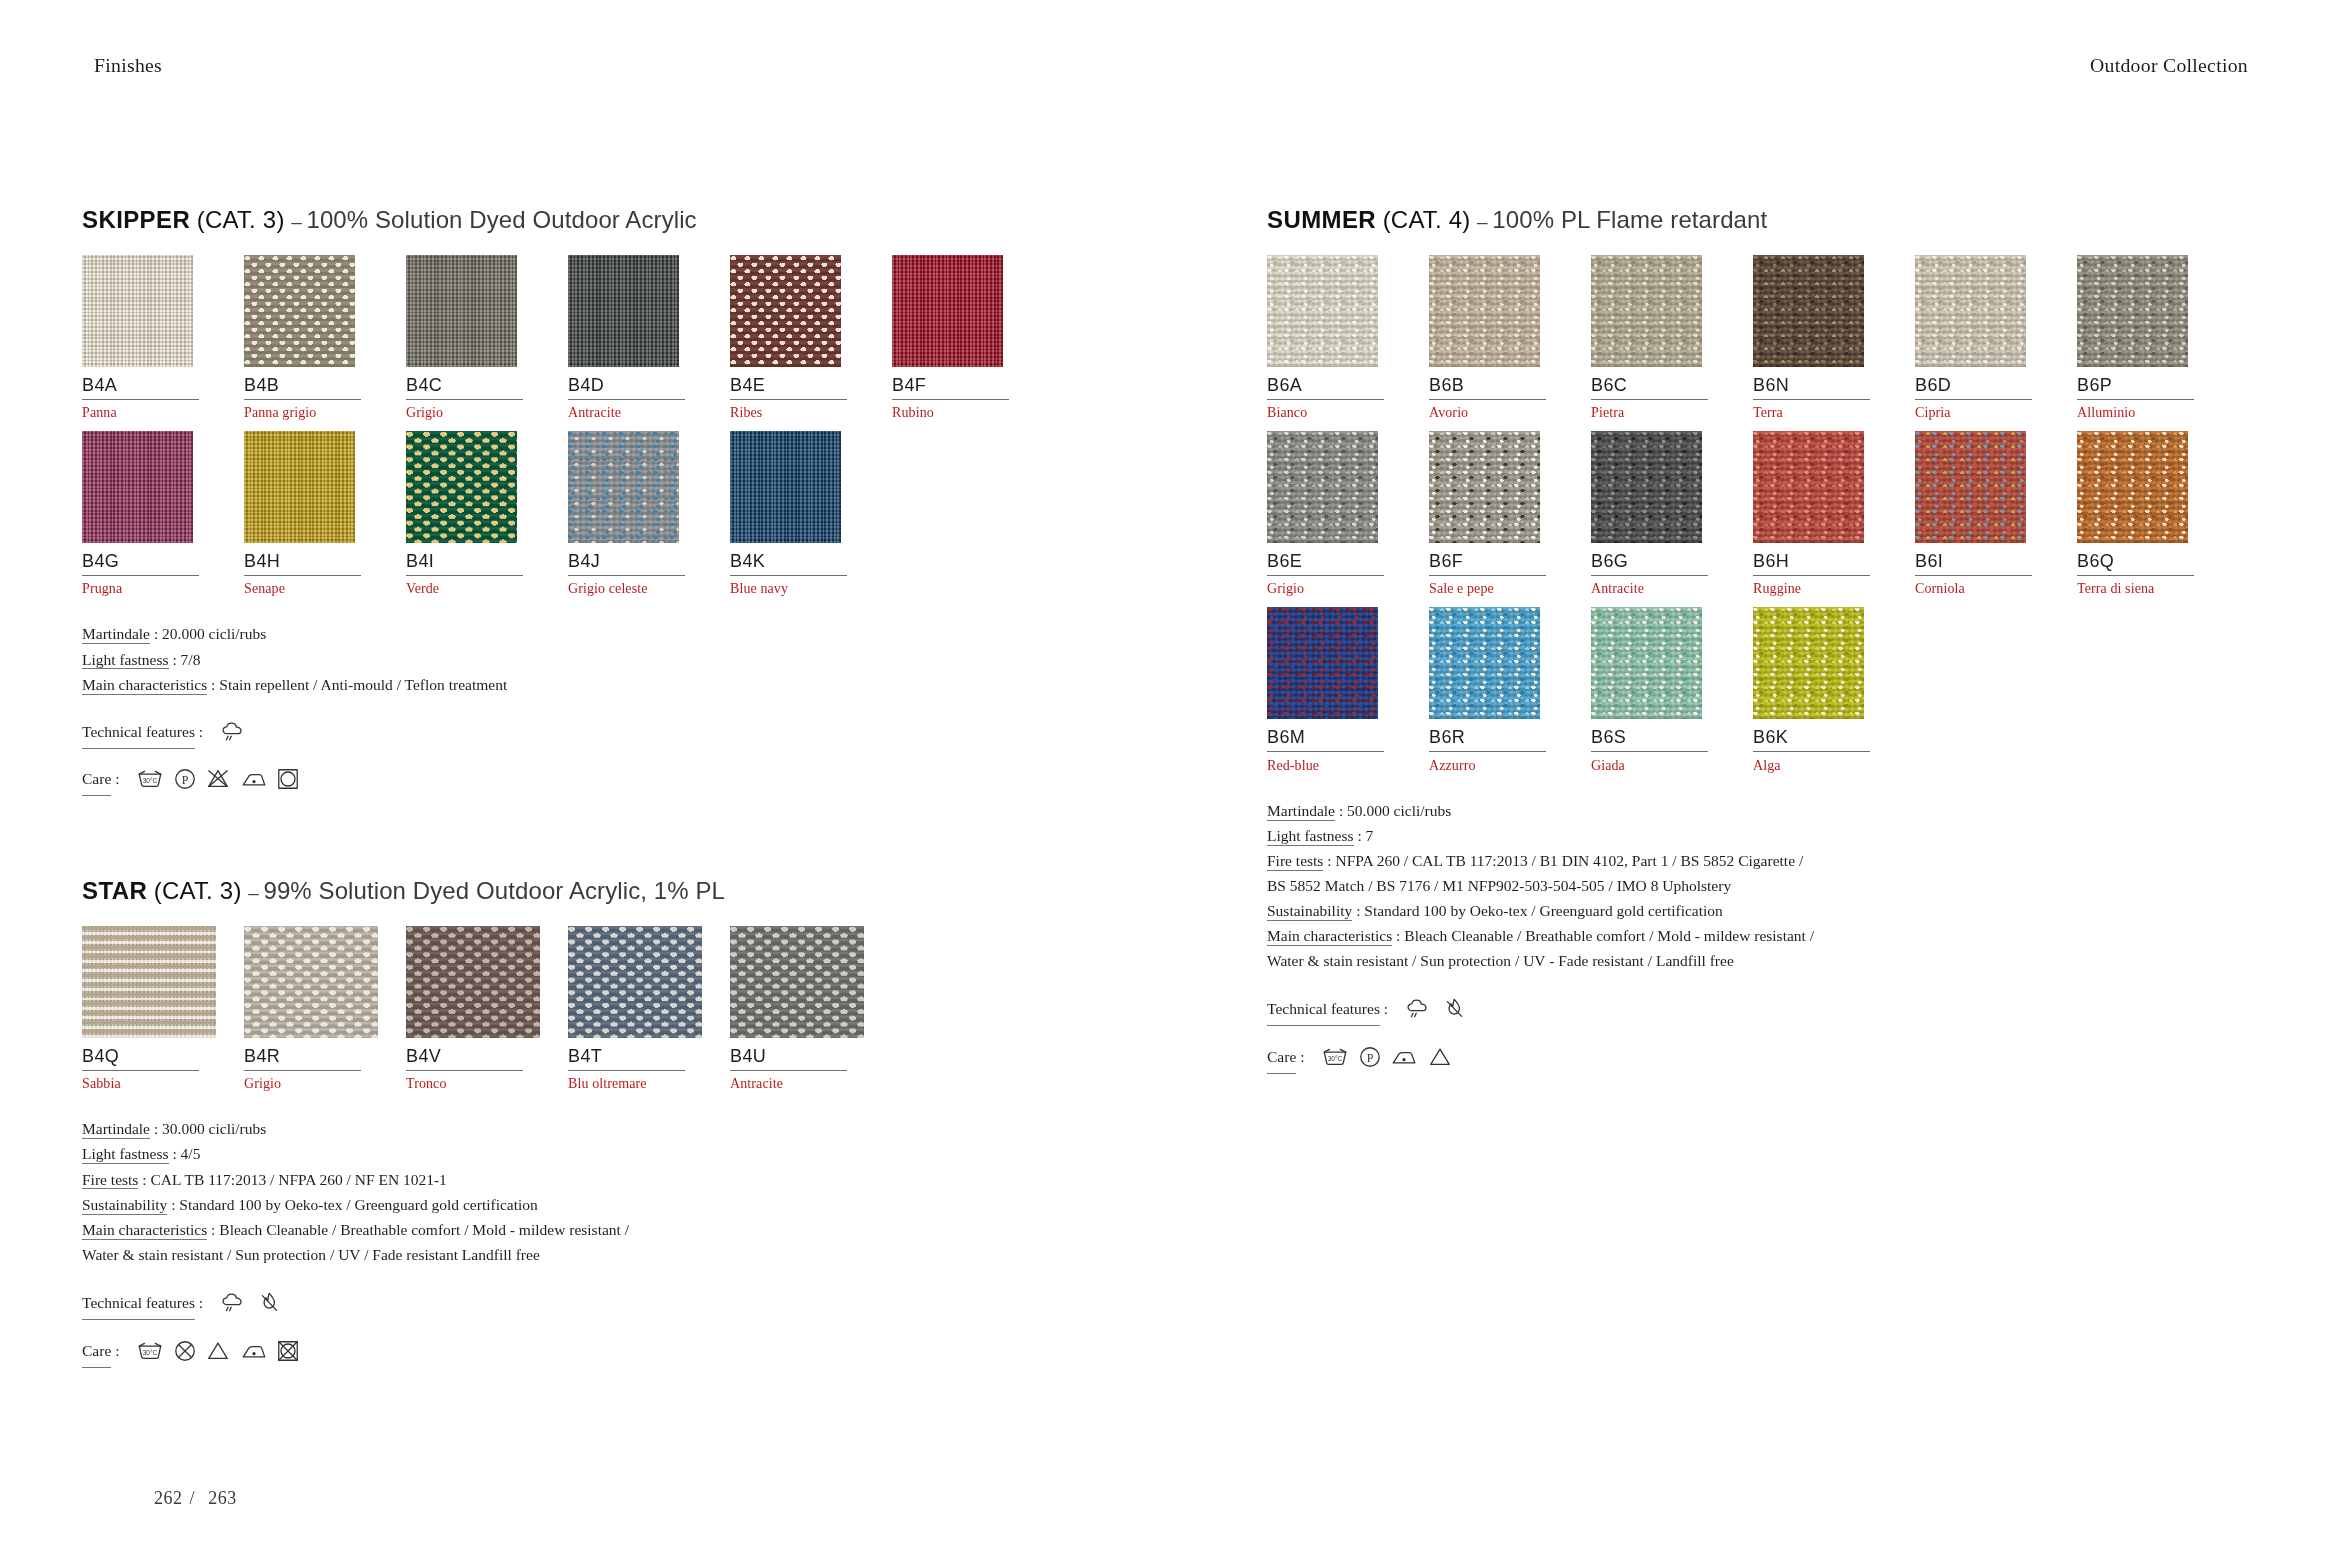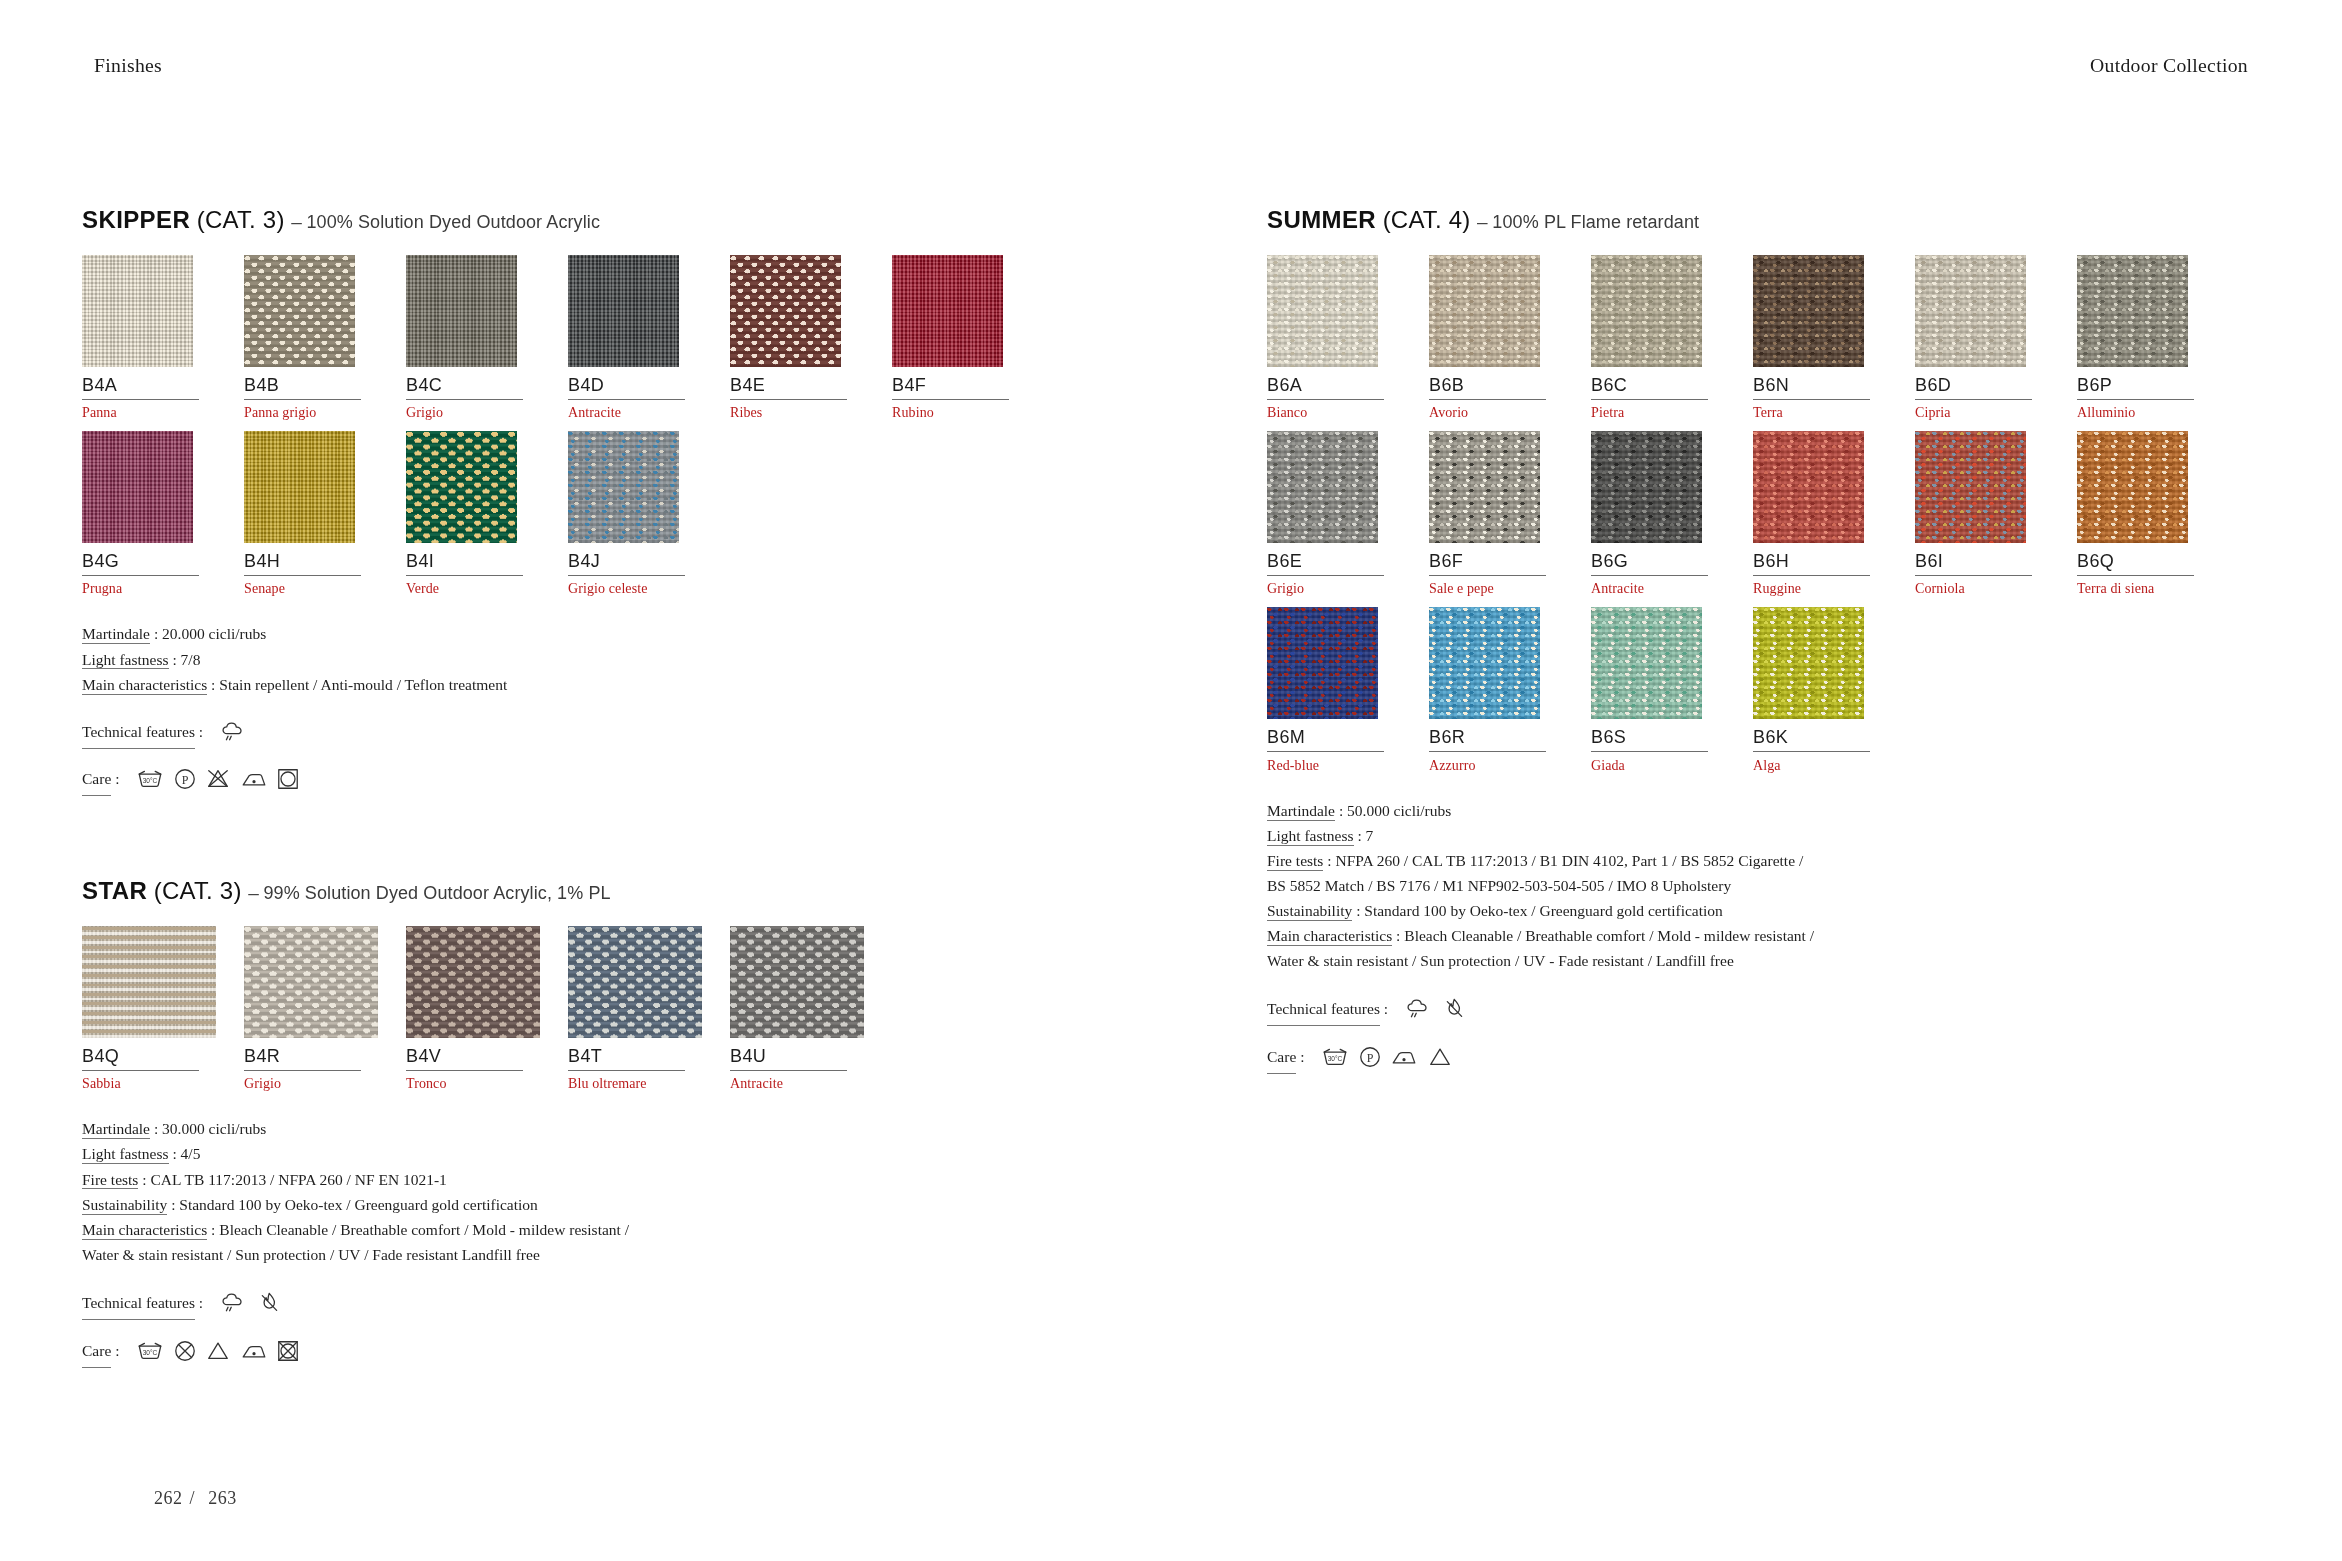--- a/index.html
+++ b/index.html
@@ -44,21 +44,21 @@
   }
   .fam-name {
     font-size:24px; font-weight:700; letter-spacing:0.4px; color:#111;
   }
   .fam-cat {
     font-size:24px; font-weight:400; letter-spacing:0.2px; color:#111;
     margin-left:6.6px;
   }
   .fam-dash { font-size:19px; color:#444; margin:0 4.7px 0 6.6px; }
   .fam-desc {
-    font-size:18px; font-weight:400; letter-spacing:0.1px; color:#3b3b3b;
+    font-size:24px; font-weight:400; letter-spacing:0.1px; color:#3b3b3b;
   }
 
   
   .swatch-row { display:flex; gap:4px; margin-bottom:9.4px; }
   .swatch-cell { width:134px; margin-right:24px; }
   .swatch-cell:last-child { margin-right:0; }
 
   .swatch {
     width:111px; height:112px; display:block;
     background-color:#ccc;
@@ -208,20 +208,25 @@
           <div class="swatch-cell">
             <span class="swatch w-chex" style="background-color: rgb(6, 92, 61); --dot: #e7c87f; --acc: #0a7a52;"></span>
             <div class="code-line"><span class="code">B4I</span></div>
             <span class="cname">Verde</span>
           </div>
           <div class="swatch-cell">
             <span class="swatch w-mottle" style="background-color: rgb(141, 148, 153); --sp1: #3f82ad; --sp2: #d6d2c6; --sp3: #6f7a80;"></span>
             <div class="code-line"><span class="code">B4J</span></div>
             <span class="cname">Grigio celeste</span>
           </div>
+          <div class="swatch-cell">
+            <span class="swatch w-plain" style="background-color: rgb(13, 59, 102); --dot: #16568f; --acc: #114a7c;"></span>
+            <div class="code-line"><span class="code">B4K</span></div>
+            <span class="cname">Blue navy</span>
+          </div>
         </div>
         <div class="specs">
           <div class="spec-line"><span class="lbl">Martindale</span><span> : 20.000 cicli/rubs</span></div>
           <div class="spec-line"><span class="lbl">Light fastness</span><span> : 7/8</span></div>
           <div class="spec-line"><span class="lbl">Main characteristics</span><span> : Stain repellent / Anti-mould / Teflon treatment</span></div>
         </div>
         <div class="icon-row">
           <span class="lbl-wrap"><span class="lbl">Technical features</span> :</span>
           <span class="icons">
             <span style="display: inline-flex;">

